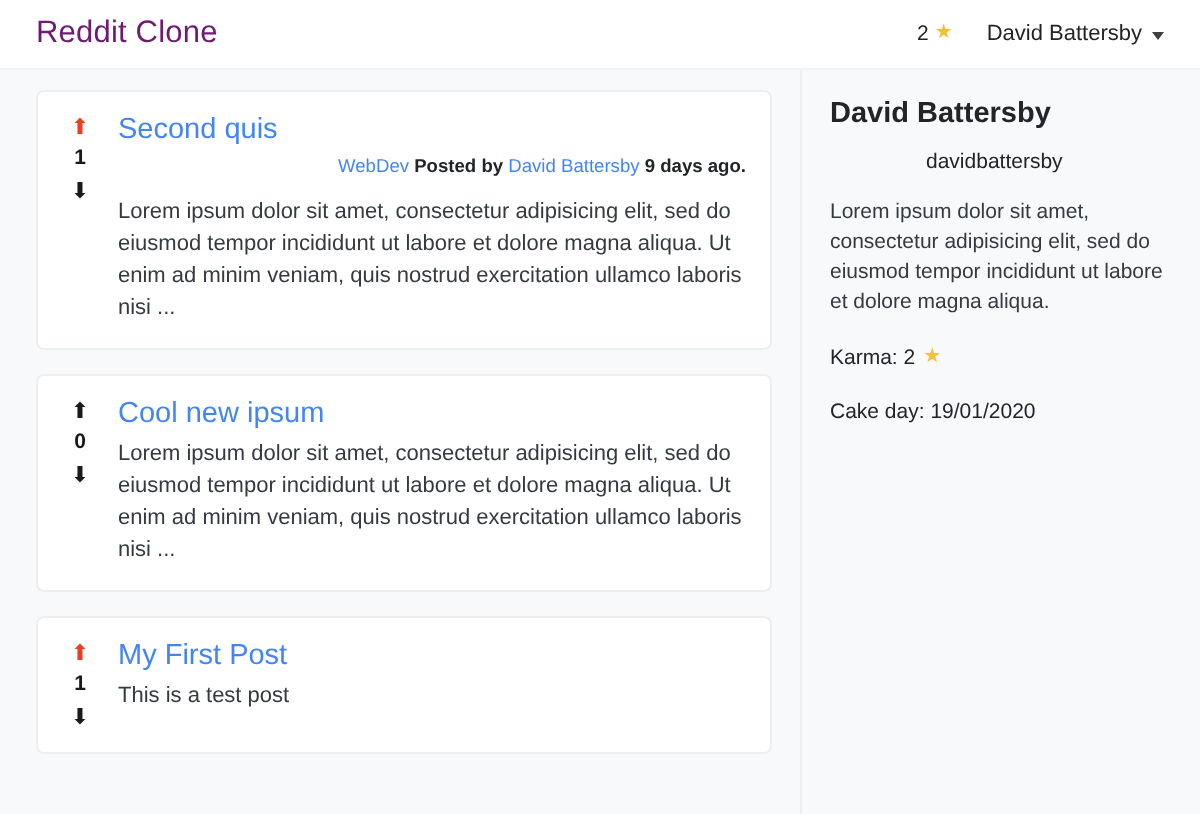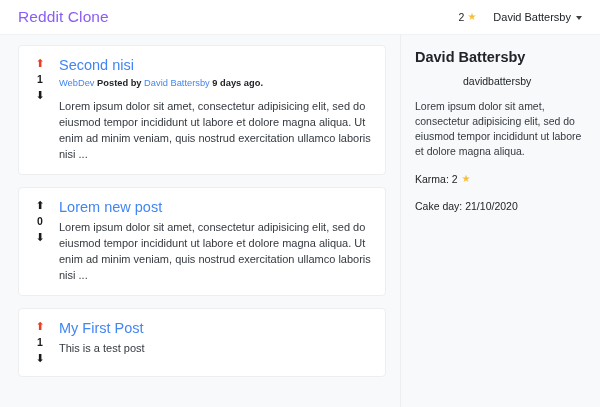--- a/index.html
+++ b/index.html
@@ -23,21 +23,21 @@
     height: 35px;
     background: #ffffff;
     display: flex;
     align-items: center;
     justify-content: space-between;
     padding: 0 18px;
     border-bottom: 1px solid #f1f2f4;
   }
 
   .brand {
-    color: #8b5cf6;
+    color: #701a75;
     font-size: 15.5px;
     font-weight: 400;
     text-decoration: none;
     letter-spacing: .1px;
     cursor: pointer;
     white-space: nowrap;
   }
 
   .nav-right {
     display: flex;
@@ -156,20 +156,21 @@
     margin-bottom: 3px;
     cursor: pointer;
   }
 
   .post-meta {
     font-size: 9.3px;
     color: #212529;
     line-height: 12px;
     margin-bottom: 9px;
     font-weight: 700;
+    text-align: right;
   }
   .post-meta .sub,
   .post-meta .author {
     color: #4285f4;
     text-decoration: none;
     cursor: pointer;
     font-weight: 400;
   }
 
   .post-text {
@@ -234,39 +235,39 @@
 
   <div class="main-col">
 
     <div class="post">
       <div class="votes">
         <span class="arrow up voted">⬆</span>
         <span class="score">1</span>
         <span class="arrow down">⬇</span>
       </div>
       <div class="post-body">
-        <a class="post-title">Second nisi</a>
+        <a class="post-title">Second quis</a>
         <div class="post-meta">
           <span class="sub">WebDev</span>
           <span>Posted by</span>
           <span class="author">David Battersby</span>
           <span>9 days ago.</span>
         </div>
         <div class="post-text">Lorem ipsum dolor sit amet, consectetur adipisicing elit, sed do eiusmod tempor incididunt ut labore et dolore magna aliqua. Ut enim ad minim veniam, quis nostrud exercitation ullamco laboris nisi ...</div>
       </div>
     </div>
 
     <div class="post">
       <div class="votes">
         <span class="arrow up">⬆</span>
         <span class="score">0</span>
         <span class="arrow down">⬇</span>
       </div>
       <div class="post-body">
-        <a class="post-title">Lorem new post</a>
+        <a class="post-title">Cool new ipsum</a>
         <div class="post-text">Lorem ipsum dolor sit amet, consectetur adipisicing elit, sed do eiusmod tempor incididunt ut labore et dolore magna aliqua. Ut enim ad minim veniam, quis nostrud exercitation ullamco laboris nisi ...</div>
       </div>
     </div>
 
     <div class="post">
       <div class="votes">
         <span class="arrow up voted">⬆</span>
         <span class="score">1</span>
         <span class="arrow down">⬇</span>
       </div>
@@ -279,16 +280,16 @@
   </div>
 
   <div class="side-col">
     <div class="side-name">David Battersby</div>
     <div class="side-handle">davidbattersby</div>
     <div class="side-bio">Lorem ipsum dolor sit amet, consectetur adipisicing elit, sed do eiusmod tempor incididunt ut labore et dolore magna aliqua.</div>
     <div class="side-row">
       <span>Karma: 2</span>
       <span class="star">★</span>
     </div>
-    <div class="side-row">Cake day: 21/10/2020</div>
+    <div class="side-row">Cake day: 19/01/2020</div>
   </div>
 
 </div>
 
 </body></html>

